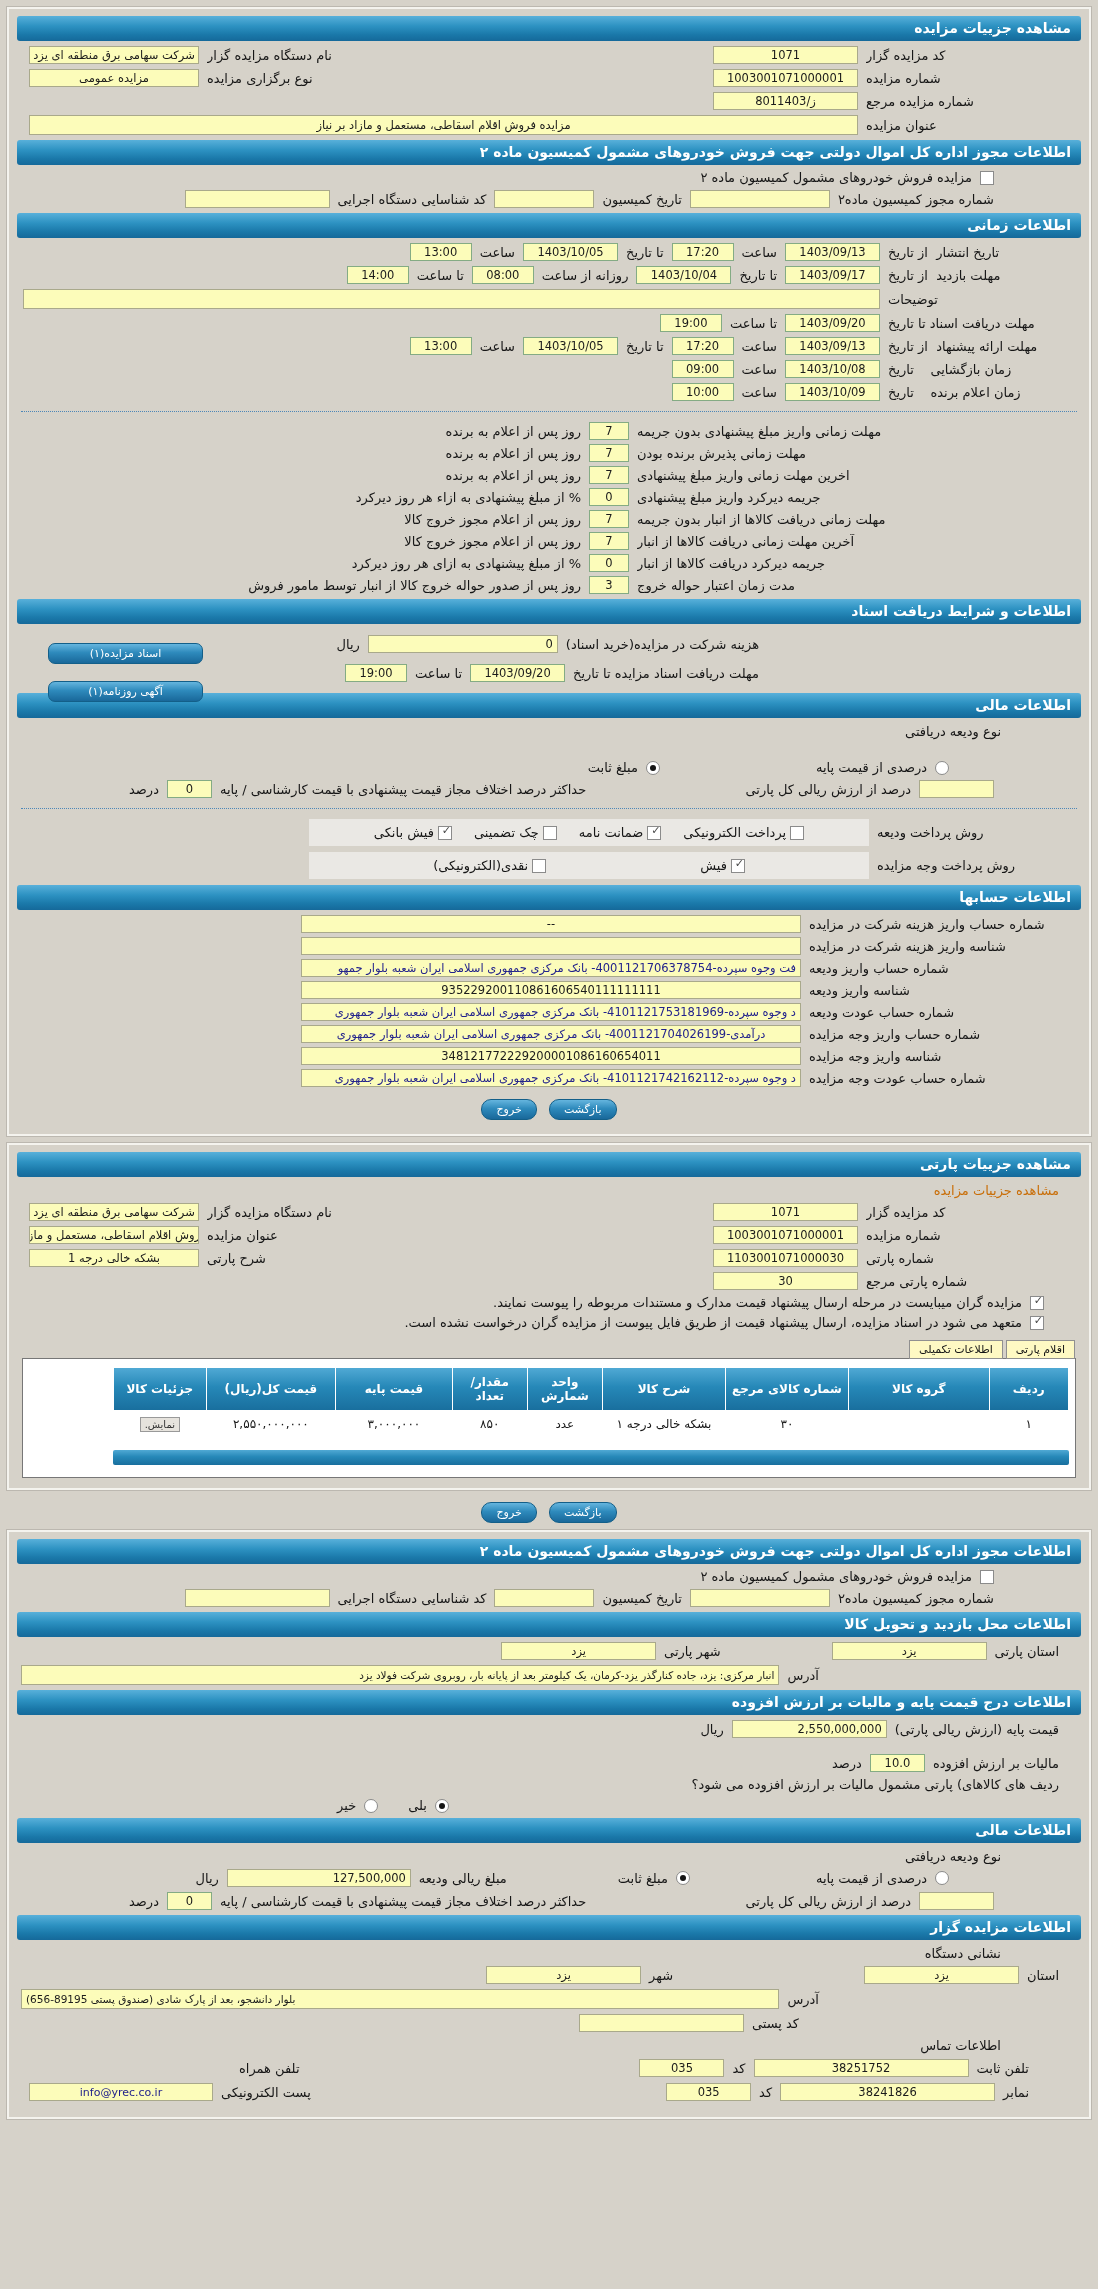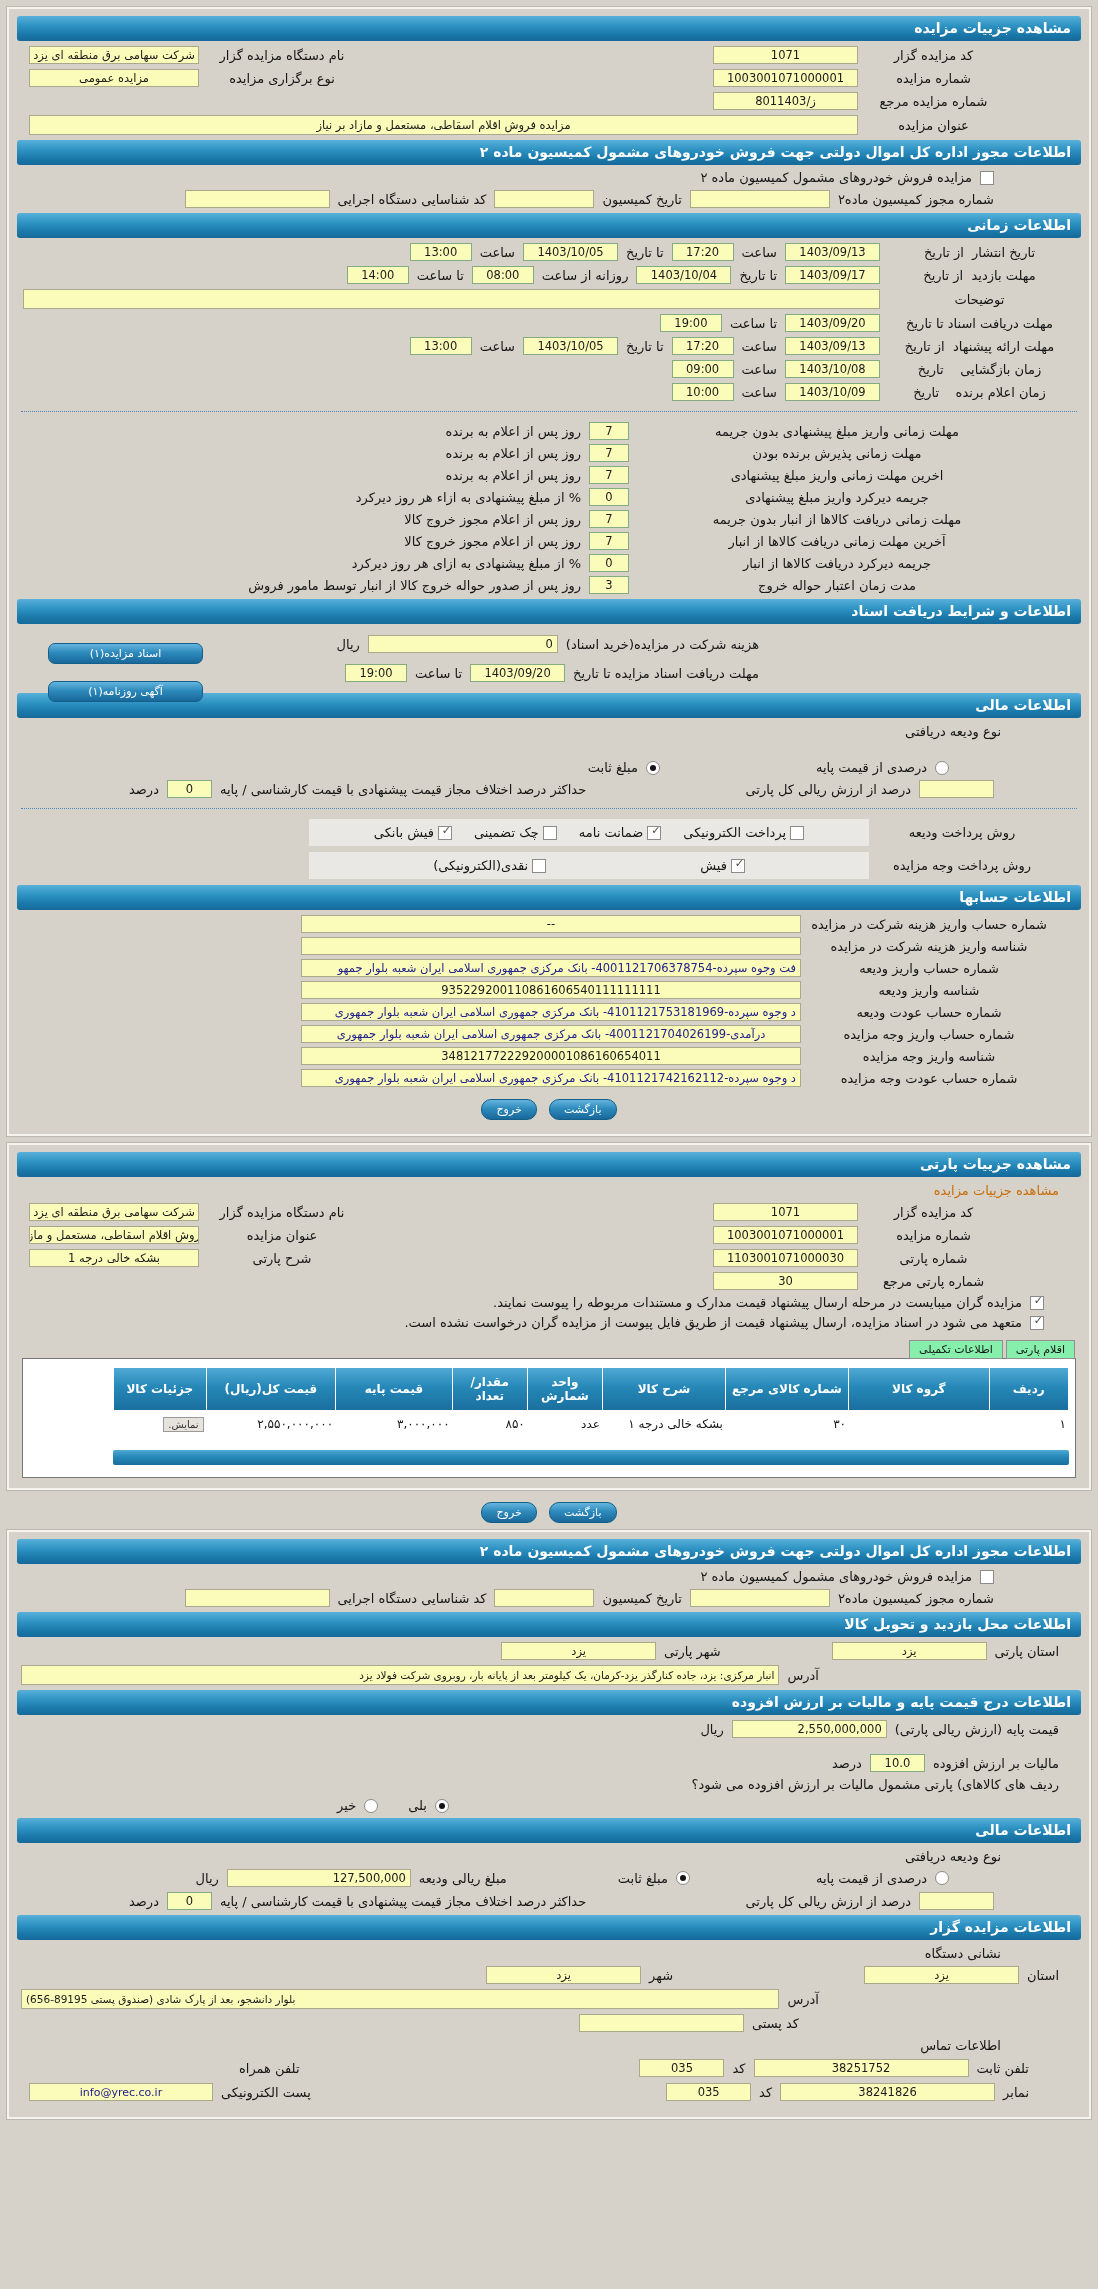--- a/index.html
+++ b/index.html
@@ -23,21 +23,21 @@
   .mPlain{margin:6px 88px 2px 20px}
   .mNote{margin:5px 45px 5px 20px}
   .mLnk{margin:6px 30px 2px 20px}
   .mLoc{margin:5px 30px 5px 20px}
   .mAddr{margin:5px 270px 5px 12px}
   .mPost{margin:5px 290px 5px 20px}
   .mTel{margin:6px 60px 6px 20px}
   .mRad{margin:5px 140px 5px 20px}
   .mYN{margin:6px 640px 4px 20px}
   .lbl{white-space:nowrap;flex:none}
-  .lblL{white-space:nowrap;flex:none;text-align:center;overflow:hidden}
+  .lblL{white-space:nowrap;flex:none;text-align:left;overflow:hidden}
   .lw135{width:135px}.lw150{width:150px}.lw180{width:183px}.lw240{width:240px}.lw400{width:400px}.lw170{width:170px}
   .fld{background:#fcfcba;border:1px solid #a9a98b;height:18px;box-sizing:border-box;
        font-size:11.5px;display:inline-flex;align-items:center;justify-content:center;
        padding:0 4px;white-space:nowrap;overflow:hidden;flex:none;color:#1b1b1b}
   .tall{height:20px}
   .grn{border-color:#84ab84}
   .start{justify-content:flex-start}
   .endj{justify-content:flex-end}
   .grow{flex:1}
   .sp{flex:1}
@@ -56,27 +56,27 @@
   .btn{display:inline-block;background:linear-gradient(180deg,#65b5de 0%,#2e8abc 45%,#19689a 100%);
        border:1px solid #135f89;border-radius:10px;color:#fff;font-size:11px;padding:3px 14px;cursor:pointer}
   .sidebtn{position:absolute;left:39px;width:155px;text-align:center;box-sizing:border-box;padding:3px 6px;border-radius:7px}
   .btnrow{text-align:center;margin:12px 0 4px 0}
   .btnrow .btn{margin:0 4px}
   .docsec{position:relative}
   .lnk{color:#c96e08;font-size:13px;cursor:pointer}
   .graybox{background:#eae8e4;padding:6px 12px;display:flex;align-items:center;gap:22px;justify-content:center;box-sizing:border-box;width:560px;flex:none}
   .pair{display:flex;align-items:flex-end;gap:4px}
   .tabs{display:flex;margin:10px 14px -1px 0}
-  .tab{border:1px solid #909090;background:#86efac;font-size:11px;padding:2px 9px;margin-left:3px;cursor:pointer}
+  .tab{border:1px solid #909090;background:#fef9c3;font-size:11px;padding:2px 9px;margin-left:3px;cursor:pointer}
   .tblwrap{margin:0 13px;border:1px solid #777;background:#fff;padding:8px 6px 12px 6px}
   .tblinner{margin-left:84px}
   table.grid{width:100%;border-collapse:separate;border-spacing:1px;table-layout:fixed}
   .grid th{background:linear-gradient(180deg,#50a9d4 0%,#2688b8 45%,#196f9e 100%);
            color:#fff;font-size:12px;padding:3px 2px;height:36px;font-weight:bold;line-height:1.2}
-  .grid td{background:#fff;font-size:12px;padding:6px 2px 16px 2px;vertical-align:top}
+  .grid td{background:#fff;text-align:center;font-size:12px;padding:6px 2px 16px 2px;vertical-align:top}
   .tfootbar{height:15px;border-radius:2px;margin-top:2px;
             background:linear-gradient(180deg,#50a9d4 0%,#2688b8 45%,#196f9e 100%)}
   .showbtn{font-size:10px;border:1px solid #999;background:#e6e3dd;padding:1px 4px;color:#333;cursor:pointer}
 </style>
 </head>
 <body>
 
 <div class="panel">
   <div class="bar">مشاهده جزییات مزایده</div>
 

